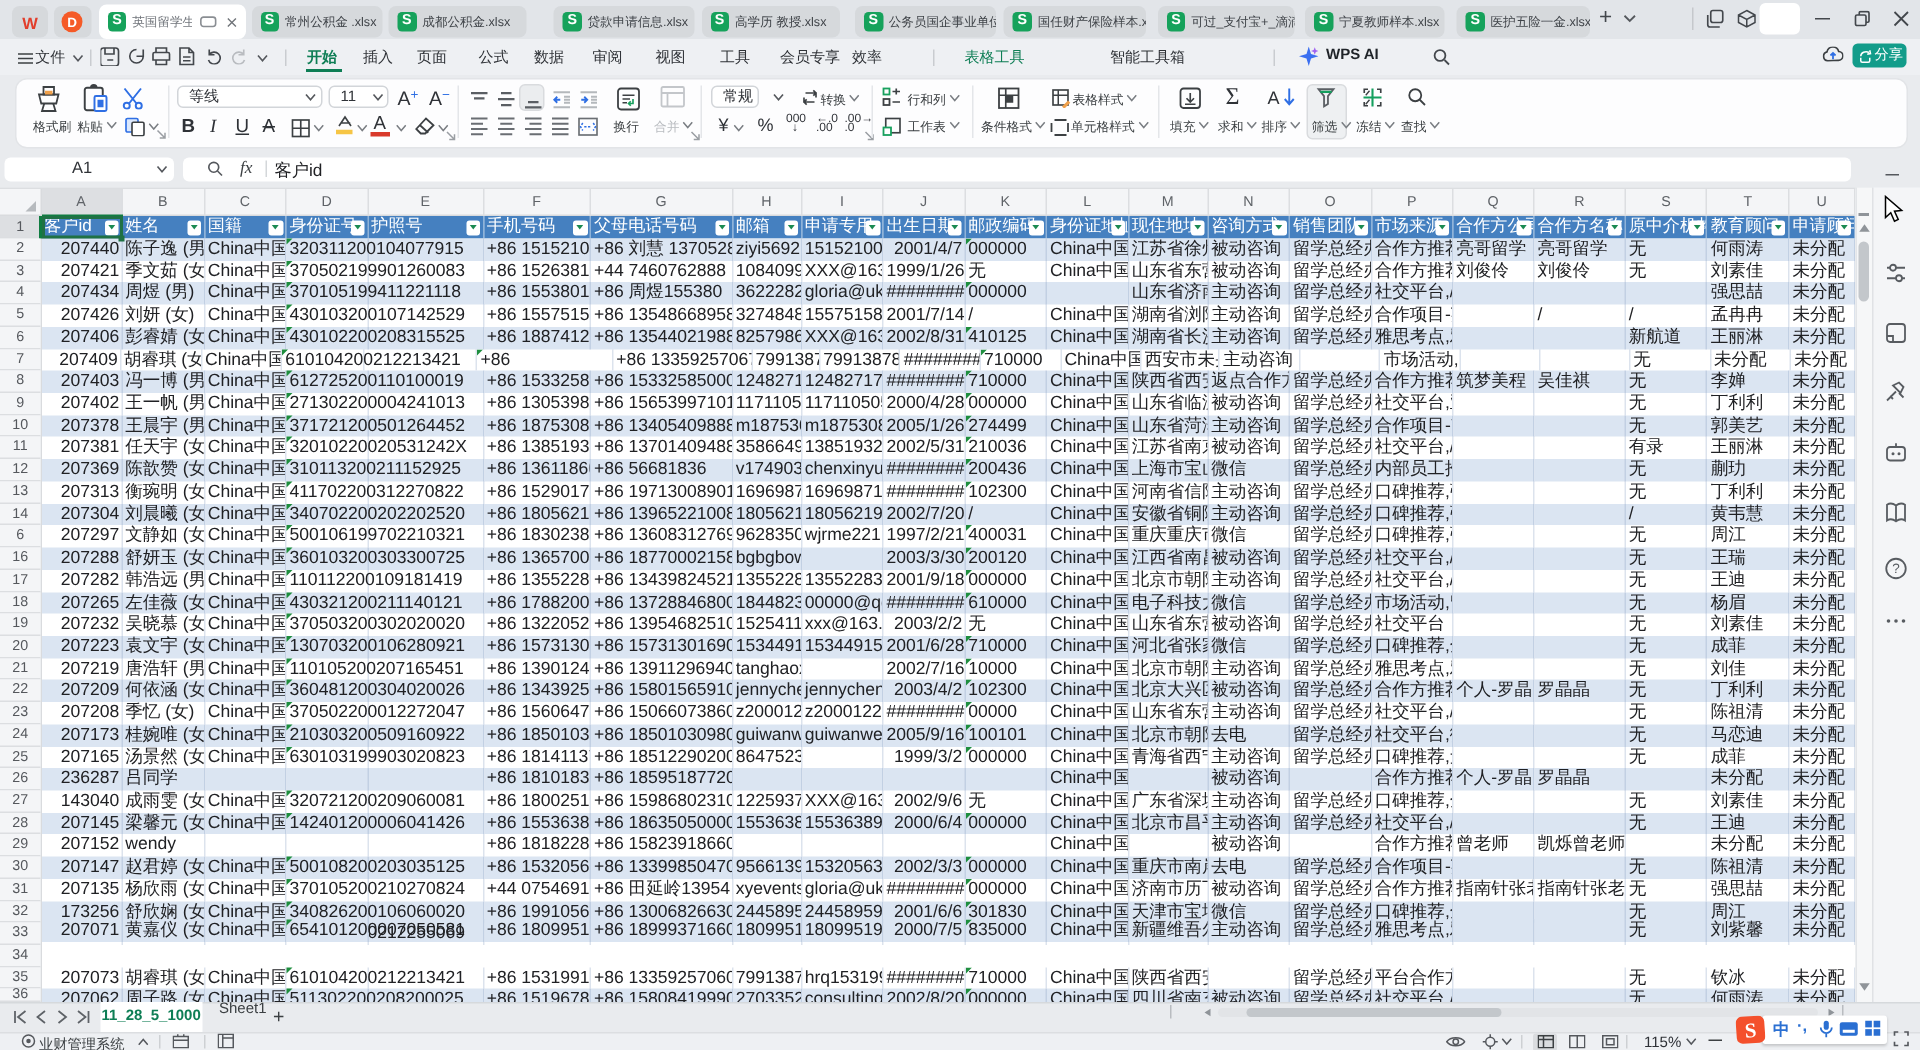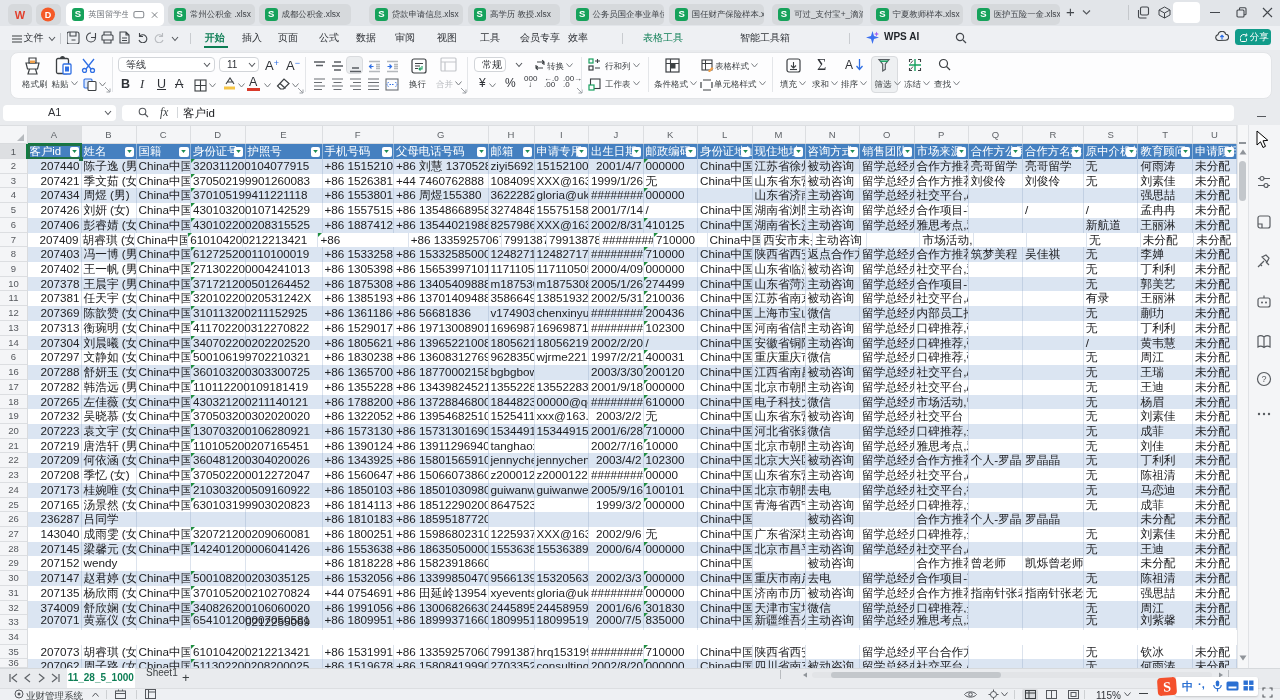--- a/index.html
+++ b/index.html
@@ -783,21 +783,21 @@
 <div class="row" style="top:118.04px;height:14.72px">
       <div class="c r" style="width:54px">207402</div>
       <div class="c" style="width:55px">王一帆 (男</div>
       <div class="c" style="width:54.5px">China中国</div>
       <div class="c ov" style="width:54.5px"><span class="tri"></span>271302200004241013</div>
       <div class="c" style="width:77px"></div>
       <div class="c" style="width:71.5px">+86 130539830</div>
       <div class="c" style="width:94.5px">+86 15653997101</div>
       <div class="c" style="width:46px">1171105050</div>
       <div class="c" style="width:54.5px">1171105050</div>
-      <div class="c r" style="width:54.5px">2000/4/09</div>
+      <div class="c r" style="width:54.5px">2000/4/28</div>
       <div class="c" style="width:54.5px"><span class="tri"></span>000000</div>
       <div class="c" style="width:54.5px">China中国</div>
       <div class="c" style="width:53px">山东省临沂市</div>
       <div class="c" style="width:54.5px">被动咨询</div>
       <div class="c" style="width:54.5px">留学总经办</div>
       <div class="c" style="width:54.25px">社交平台,亚</div>
       <div class="c" style="width:54.25px"></div>
       <div class="c" style="width:60.8px"></div>
       <div class="c" style="width:54.7px">无</div>
       <div class="c" style="width:54.5px">丁利利</div>
@@ -898,21 +898,21 @@
 <div class="row band" style="top:191.64px;height:14.72px">
       <div class="c r" style="width:54px">207304</div>
       <div class="c" style="width:55px">刘晨曦 (女</div>
       <div class="c" style="width:54.5px">China中国</div>
       <div class="c ov" style="width:54.5px"><span class="tri"></span>340702200202202520</div>
       <div class="c" style="width:77px"></div>
       <div class="c" style="width:71.5px">+86 180562195</div>
       <div class="c" style="width:94.5px">+86 13965221008</div>
       <div class="c" style="width:46px">1805621950</div>
       <div class="c" style="width:54.5px">1805621950</div>
-      <div class="c r" style="width:54.5px">2002/2/20</div>
+      <div class="c r" style="width:54.5px">2002/7/20</div>
       <div class="c" style="width:54.5px">/</div>
       <div class="c" style="width:54.5px">China中国</div>
       <div class="c" style="width:53px">安徽省铜陵市</div>
       <div class="c" style="width:54.5px">主动咨询</div>
       <div class="c" style="width:54.5px">留学总经办</div>
       <div class="c" style="width:54.25px">口碑推荐,张</div>
       <div class="c" style="width:54.25px"></div>
       <div class="c" style="width:60.8px"></div>
       <div class="c" style="width:54.7px">/</div>
       <div class="c" style="width:54.5px">黄韦慧</div>
@@ -1303,21 +1303,21 @@
       <div class="c" style="width:54.5px">被动咨询</div>
       <div class="c" style="width:54.5px">留学总经办</div>
       <div class="c" style="width:54.25px">合作方推荐</div>
       <div class="c" style="width:54.25px">指南针张老</div>
       <div class="c" style="width:60.8px">指南针张老</div>
       <div class="c" style="width:54.7px">无</div>
       <div class="c" style="width:54.5px">强思喆</div>
       <div class="c" style="width:44px">未分配</div>
     </div>
 <div class="row band" style="top:456.6px;height:14.72px">
-      <div class="c r" style="width:54px">374009</div>
+      <div class="c r" style="width:54px">173256</div>
       <div class="c" style="width:55px">舒欣娴 (女</div>
       <div class="c" style="width:54.5px">China中国</div>
       <div class="c ov" style="width:54.5px"><span class="tri"></span>340826200106060020</div>
       <div class="c" style="width:77px"></div>
       <div class="c" style="width:71.5px">+86 199105680</div>
       <div class="c" style="width:94.5px">+86 13006826630</div>
       <div class="c" style="width:46px">2445895900</div>
       <div class="c" style="width:54.5px">2445895900</div>
       <div class="c r" style="width:54.5px">2001/6/6</div>
       <div class="c" style="width:54.5px"><span class="tri"></span>301830</div>

